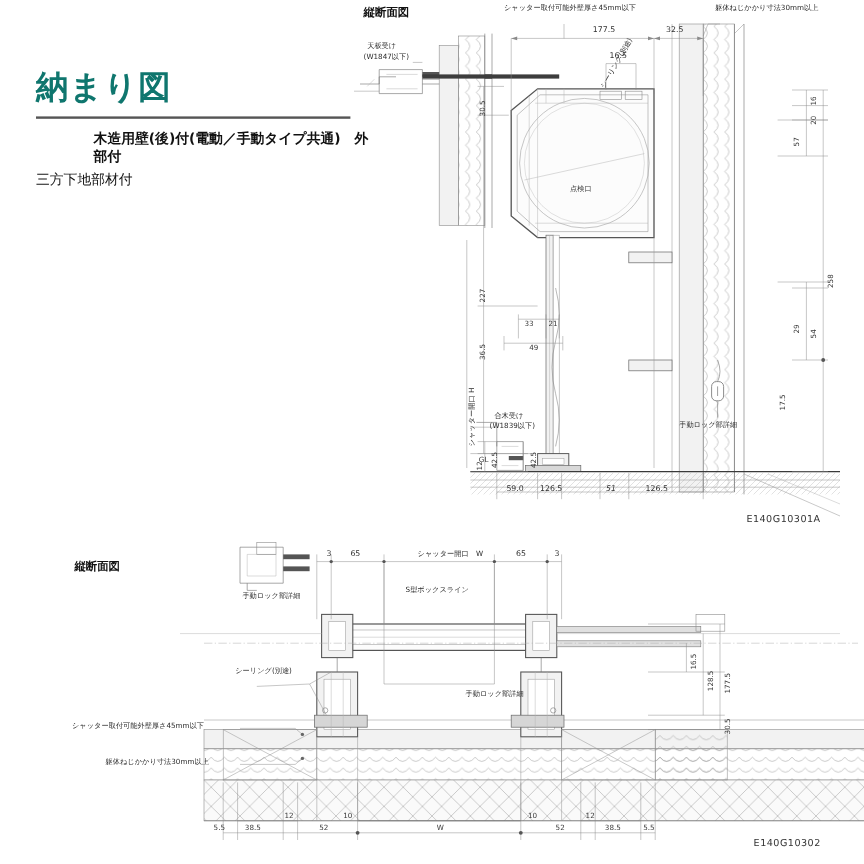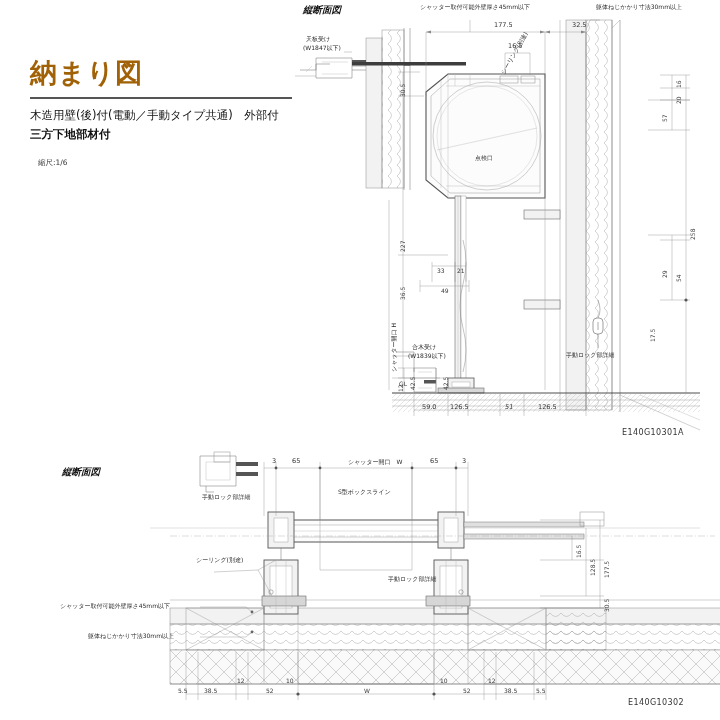--- a/index.html
+++ b/index.html
@@ -14,29 +14,29 @@
   #sheet{position:absolute;inset:0;width:720px;height:720px;}
   .txt{position:absolute;white-space:nowrap;line-height:1;}
   .dim{font-size:6px;color:#3a3a3a;}
   .dim7{font-size:6.5px;color:#333;}
   .note{font-size:6px;color:#2b2b2b;}
   .vlabel{transform-origin:0 0;}
 
   
   #title-block{position:absolute;left:30px;top:55px;width:280px;}
   .main-title{
-    font-size:27px;font-weight:bold;letter-spacing:1px;color:#a16207;
+    font-size:27px;font-weight:bold;letter-spacing:1px;color:#0f766e;
     font-family:"DejaVu Sans","Liberation Sans",sans-serif;
   }
   .rule{height:2px;background:#555;margin:6px 0 9px 0;width:262px;}
-  .sub1{font-size:11.5px;font-weight:normal;color:#111;letter-spacing:0px;}
-  .sub2{font-size:11.5px;font-weight:bold;color:#111;margin-top:4px;}
+  .sub1{font-size:11.5px;font-weight:bold;color:#111;letter-spacing:0px;margin-left:48px;}
+  .sub2{font-size:11.5px;font-weight:normal;color:#111;margin-top:4px;}
   .scale{font-size:7.5px;color:#333;margin-top:16px;margin-left:8px;}
 
-  .sec-label{font-size:9.5px;font-weight:bold;color:#111;position:absolute;font-style:italic;}
+  .sec-label{font-size:9.5px;font-weight:bold;color:#111;position:absolute;}
   .dwgno{position:absolute;font-size:8px;color:#333;letter-spacing:.4px;}
 
   svg{position:absolute;left:0;top:0;}
   .ln{stroke:#6f6f6f;stroke-width:.5;fill:none;}
   .ln-d{stroke:#9a9a9a;stroke-width:.45;fill:none;}
   .ln-t{stroke:#b4b4b4;stroke-width:.4;fill:none;}
   .ln-h{stroke:#3a3a3a;stroke-width:.9;fill:none;}
   .dimln{stroke:#8a8a8a;stroke-width:.4;fill:none;}
   .ctr{stroke:#a9a9a9;stroke-width:.4;fill:none;stroke-dasharray:7 2 1 2;}
   .wfill{fill:#f2f2f2;}
@@ -44,21 +44,20 @@
 </head>
 <body>
 
 <div id="sheet">
 
   <div id="title-block">
     <div class="main-title">納まり図</div>
     <div class="rule"></div>
     <div class="sub1">木造用壁(後)付(電動／手動タイプ共通)　外部付</div>
     <div class="sub2">三方下地部材付</div>
-    <div class="scale">縮尺:1/6</div>
   </div>
 
   <div class="sec-label" style="left:303px;top:4px;">縦断面図</div>
   <div class="sec-label" style="left:62px;top:466px;">縦断面図</div>
 
   <div class="dwgno" style="left:622px;top:428px;">E140G10301A</div>
   <div class="dwgno" style="left:628px;top:698px;">E140G10302</div>
 
   <svg width="720" height="720">
     <defs>
@@ -327,21 +326,21 @@
   <div class="txt note" style="left:408px;top:353px;">(W1839以下)</div>
 
   <div class="txt dim" style="left:475px;top:155px;">点検口</div>
   <div class="txt note" style="left:566px;top:352px;">手動ロック部詳細</div>
   <div class="txt dim" style="left:399px;top:381px;">GL</div>
 
   <div class="txt note vlabel" style="left:391px;top:372px;transform:rotate(-90deg);">シャッター開口 H</div>
   <div class="txt note vlabel" style="left:500px;top:72px;transform:rotate(-60deg);">シーリング(別途)</div>
 
   <div class="txt dim7" style="left:494px;top:22px;">177.5</div>
-  <div class="txt dim7" style="left:572px;top:22px;">32.5</div>
+  <div class="txt dim7" style="left:555px;top:22px;">32.5</div>
   <div class="txt dim7" style="left:508px;top:43px;">16.5</div>
 
   <div class="txt dim vlabel" style="left:400px;top:97px;transform:rotate(-90deg);">30.5</div>
   <div class="txt dim vlabel" style="left:400px;top:252px;transform:rotate(-90deg);">227</div>
   <div class="txt dim vlabel" style="left:400px;top:300px;transform:rotate(-90deg);">36.5</div>
 
   <div class="txt dim" style="left:437px;top:268px;">33</div>
   <div class="txt dim" style="left:457px;top:268px;">21</div>
   <div class="txt dim" style="left:441px;top:288px;">49</div>
 

